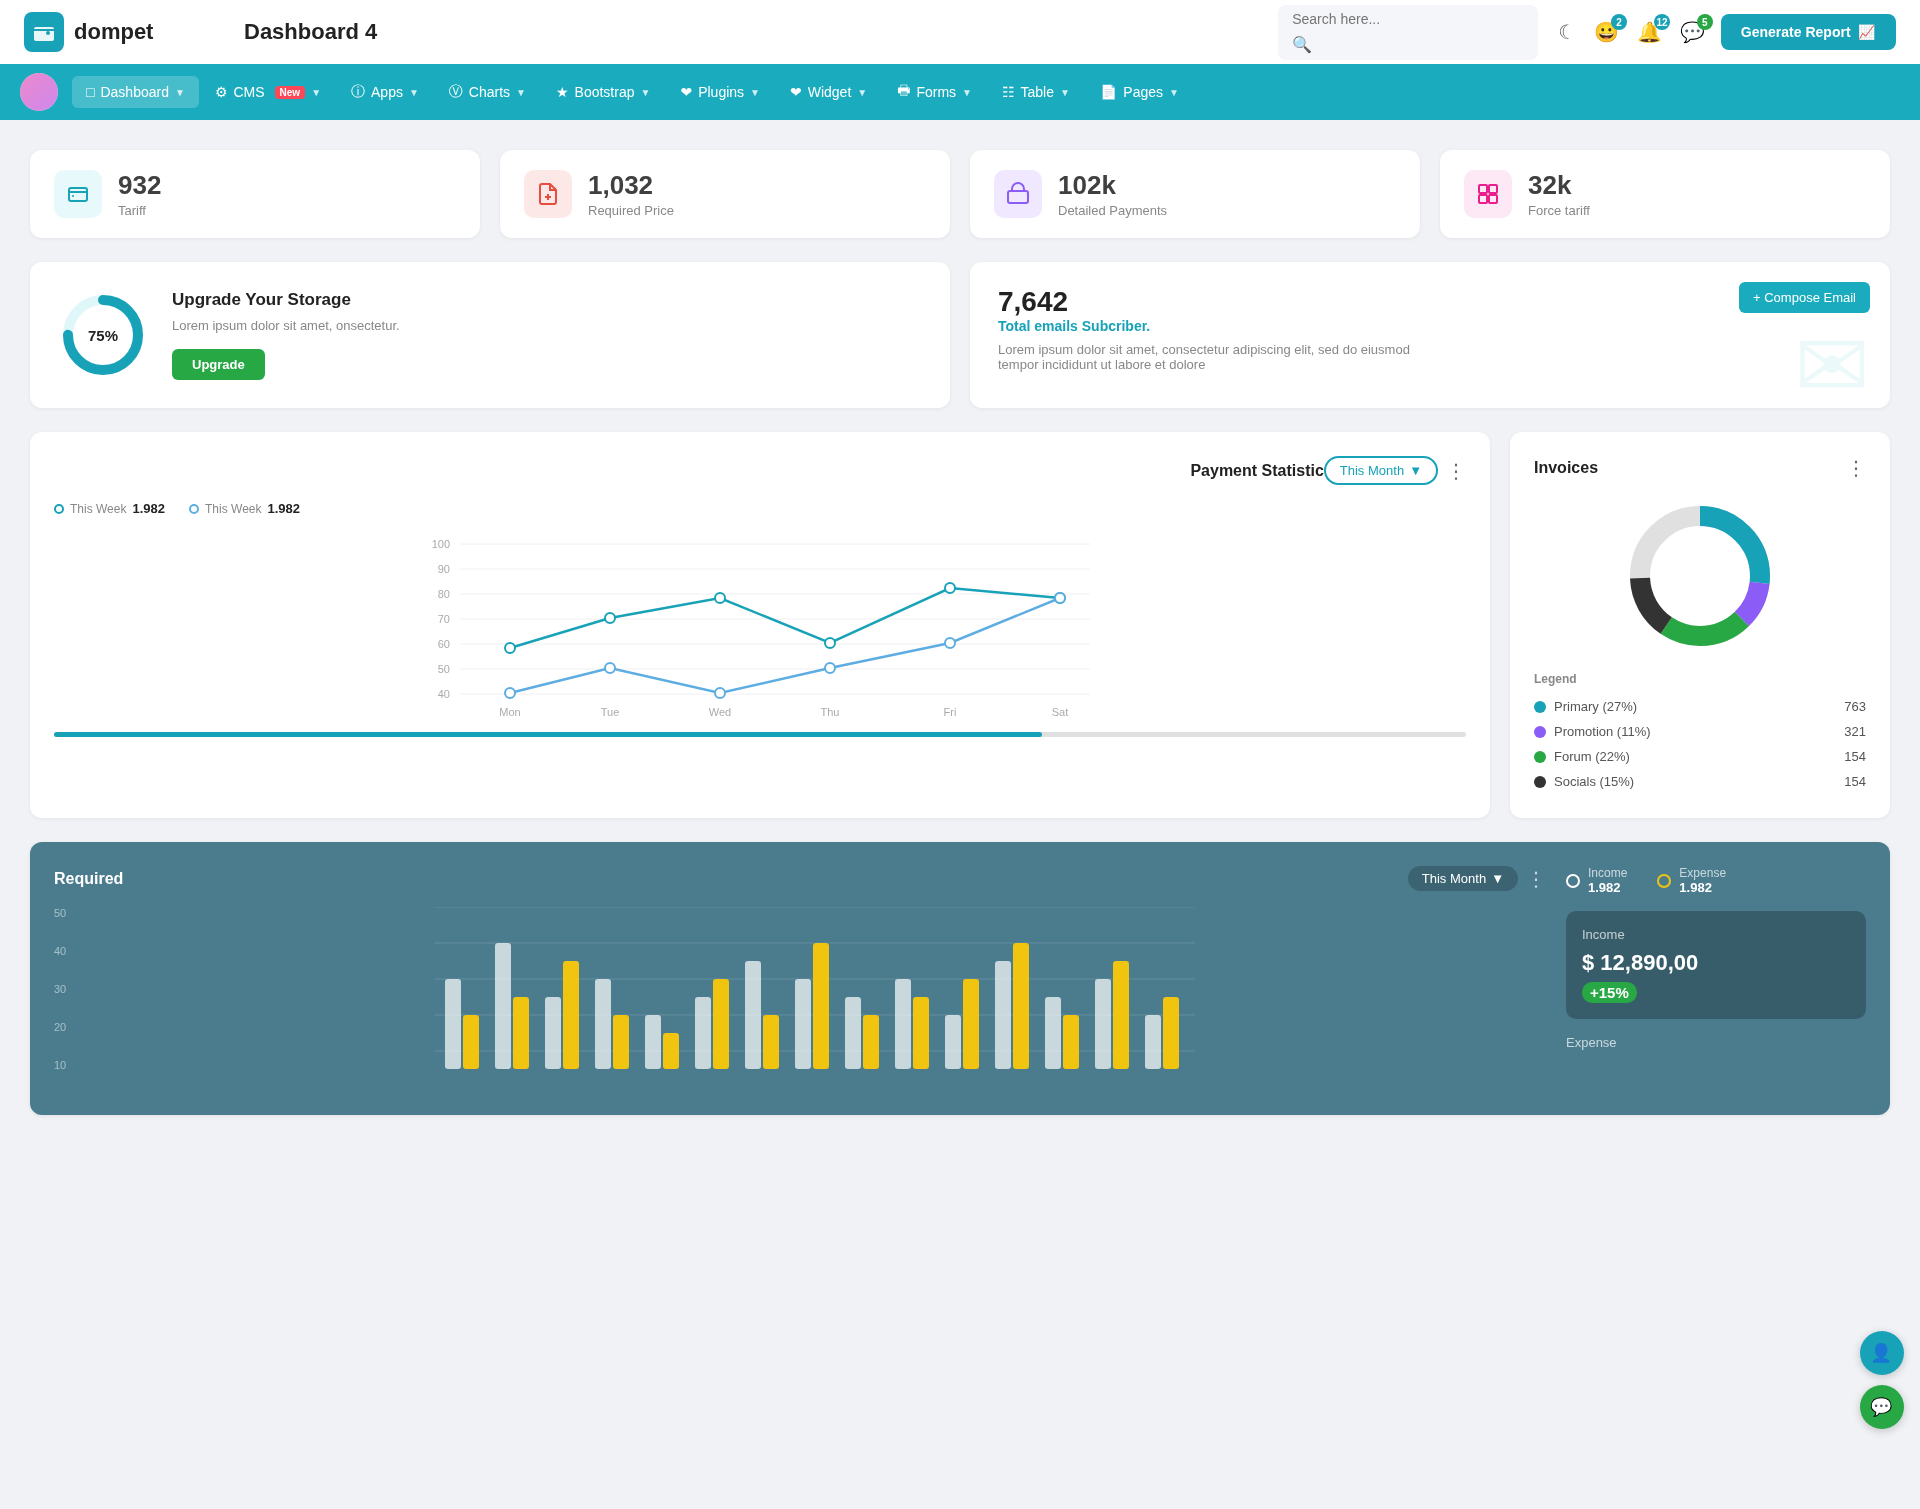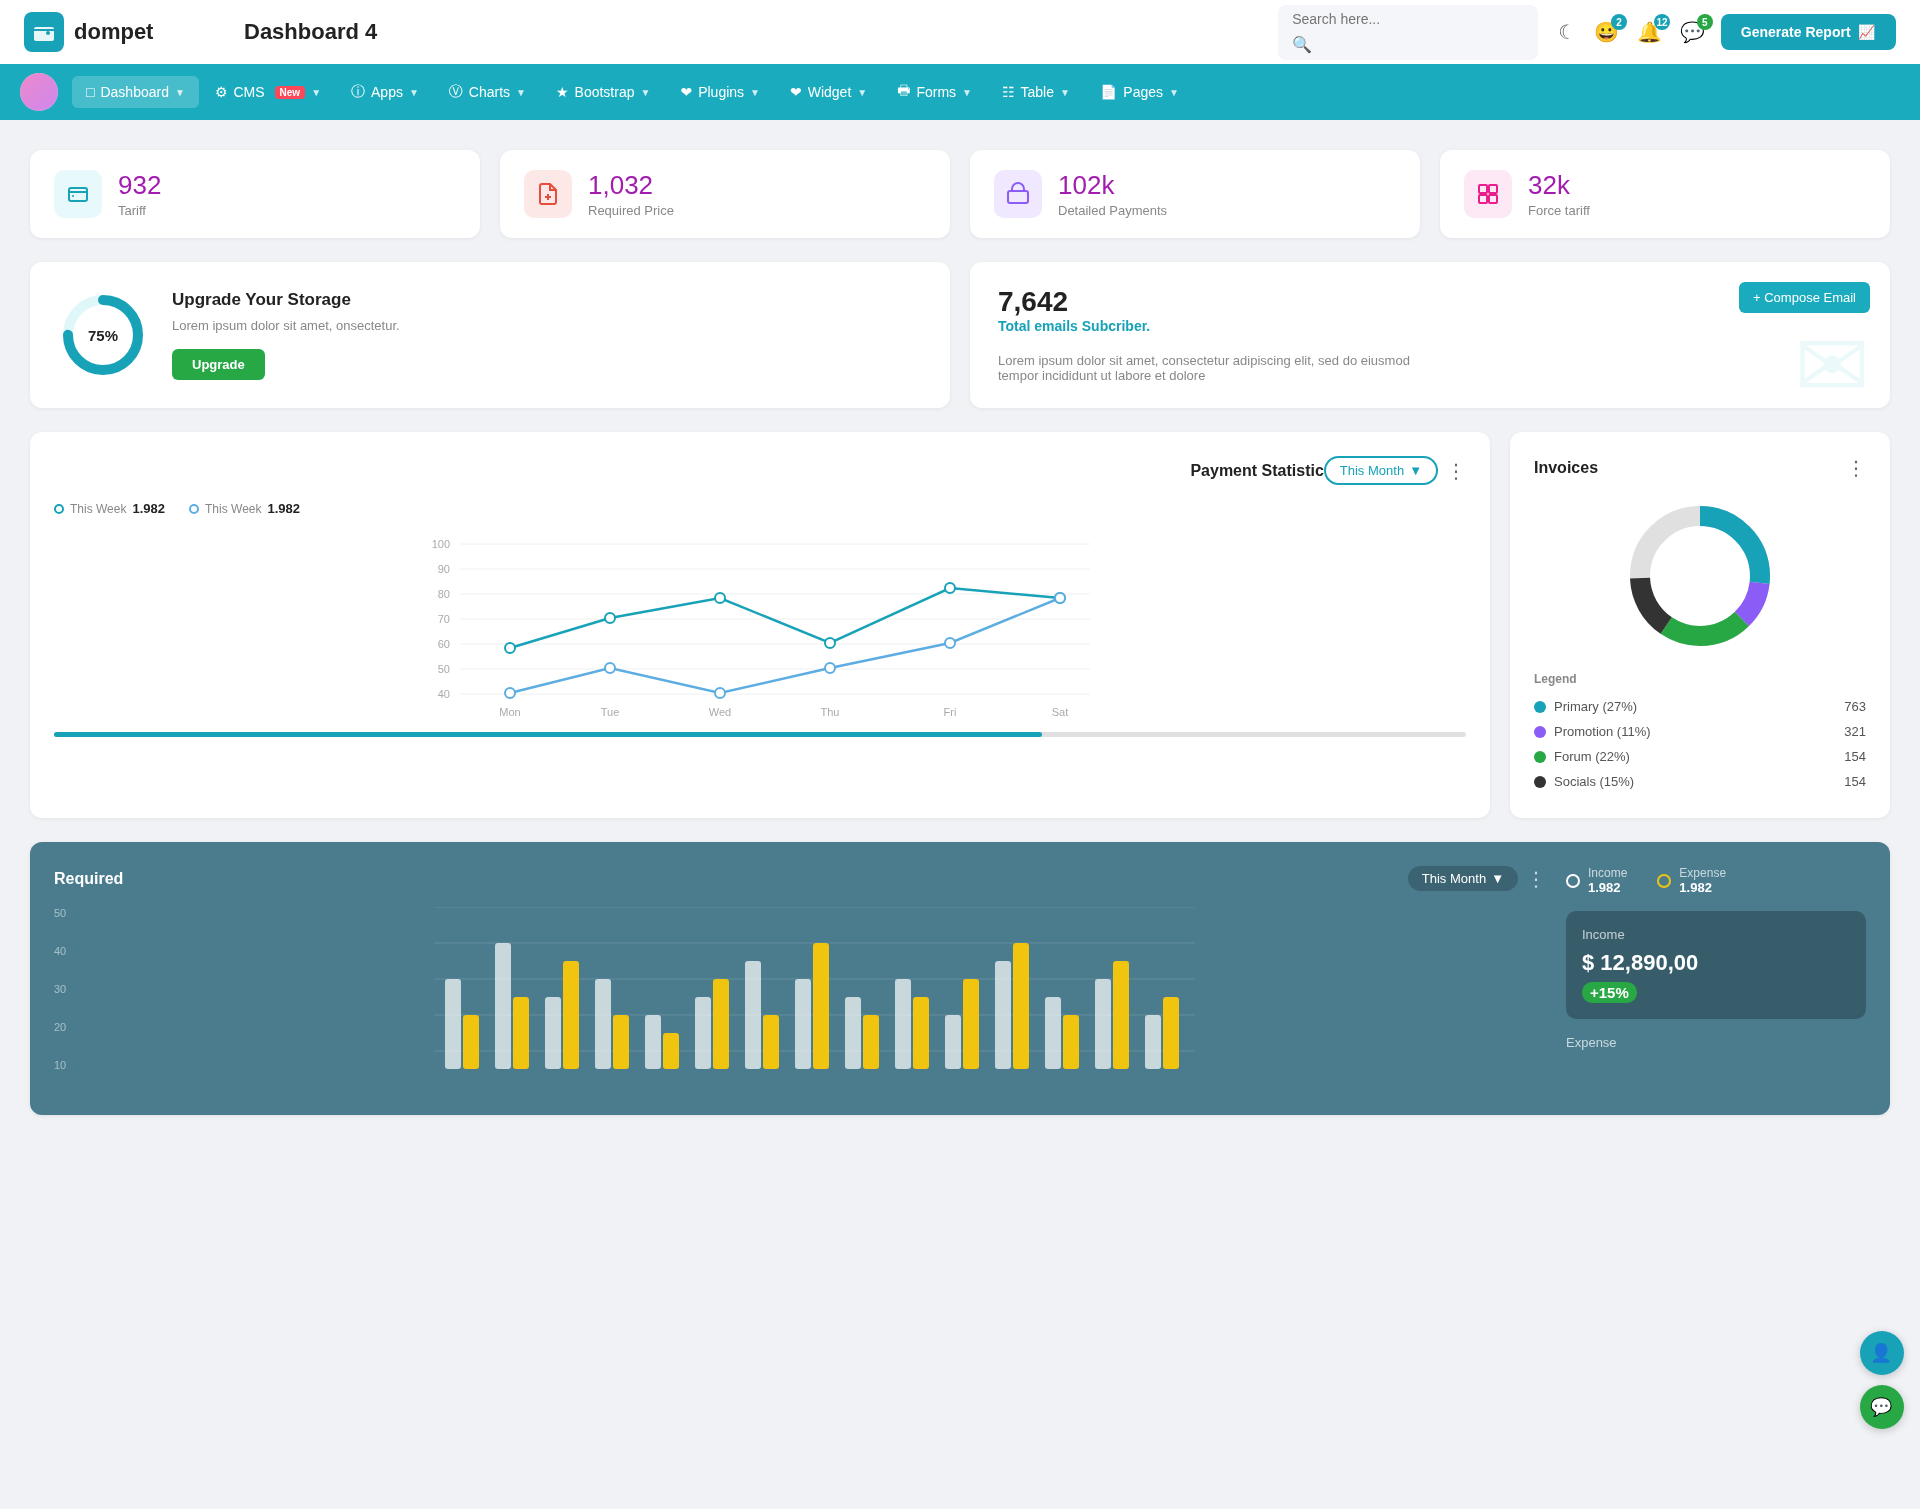--- a/index.html
+++ b/index.html
@@ -32,35 +32,35 @@
     .main { padding: 30px 30px; }
 
     
     .stat-cards { display: grid; grid-template-columns: repeat(4, 1fr); gap: 20px; margin-bottom: 24px; }
     .stat-card { background: white; border-radius: 12px; padding: 20px 24px; display: flex; align-items: center; gap: 16px; box-shadow: 0 1px 4px rgba(0,0,0,0.06); }
     .stat-icon { width: 48px; height: 48px; border-radius: 10px; display: flex; align-items: center; justify-content: center; font-size: 22px; }
     .stat-icon.teal { background: #e8f9fb; color: #17a2b8; }
     .stat-icon.red { background: #fde8e8; color: #e74c3c; }
     .stat-icon.purple { background: #f0e8fe; color: #8b5cf6; }
     .stat-icon.pink { background: #fde8f5; color: #e91e8c; }
-    .stat-number { font-size: 26px; font-weight: 400; color: #a21caf; }
+    .stat-number { font-size: 26px; font-weight: 700; color: #404040; }
     .stat-label { font-size: 13px; color: #888; margin-top: 2px; }
 
     
     .row2 { display: grid; grid-template-columns: 1fr 1fr; gap: 20px; margin-bottom: 24px; }
     .storage-card { background: white; border-radius: 12px; padding: 28px 28px; box-shadow: 0 1px 4px rgba(0,0,0,0.06); display: flex; align-items: center; gap: 24px; }
     .donut-wrap { position: relative; width: 90px; height: 90px; flex-shrink: 0; }
     .donut-label { position: absolute; top: 50%; left: 50%; transform: translate(-50%,-50%); font-size: 15px; font-weight: 700; color: #222; }
     .storage-info h3 { font-size: 17px; font-weight: 700; color: #222; margin-bottom: 8px; }
     .storage-info p { font-size: 13px; color: #888; margin-bottom: 16px; }
     .upgrade-btn { background: #28a745; color: white; border: none; border-radius: 6px; padding: 8px 20px; font-size: 13px; font-weight: 600; cursor: pointer; }
 
     .email-card { background: white; border-radius: 12px; padding: 24px 28px; box-shadow: 0 1px 4px rgba(0,0,0,0.06); position: relative; overflow: hidden; }
     .email-count { font-size: 28px; font-weight: 700; color: #222; }
-    .email-sub { color: #17a2b8; font-size: 14px; font-weight: 600; margin-bottom: 19px; }
+    .email-sub { color: #17a2b8; font-size: 14px; font-weight: 600; margin-bottom: 8px; }
     .email-desc { font-size: 13px; color: #888; max-width: 420px; }
     .compose-btn { position: absolute; top: 20px; right: 20px; background: #1aacbe; color: white; border: none; border-radius: 6px; padding: 8px 14px; font-size: 13px; cursor: pointer; }
     .email-bg-icon { position: absolute; bottom: -10px; right: 20px; font-size: 90px; color: #e8f8fb; opacity: 0.8; }
 
     
     .charts-row { display: grid; grid-template-columns: 1fr 380px; gap: 20px; margin-bottom: 24px; }
     .payment-card { background: white; border-radius: 12px; padding: 24px 24px; box-shadow: 0 1px 4px rgba(0,0,0,0.06); }
     .payment-header { display: flex; align-items: center; justify-content: flex-end; margin-bottom: 16px; }
     .payment-title { font-size: 16px; font-weight: 700; color: #222; }
     .payment-filter { display: flex; align-items: center; gap: 8px; }

